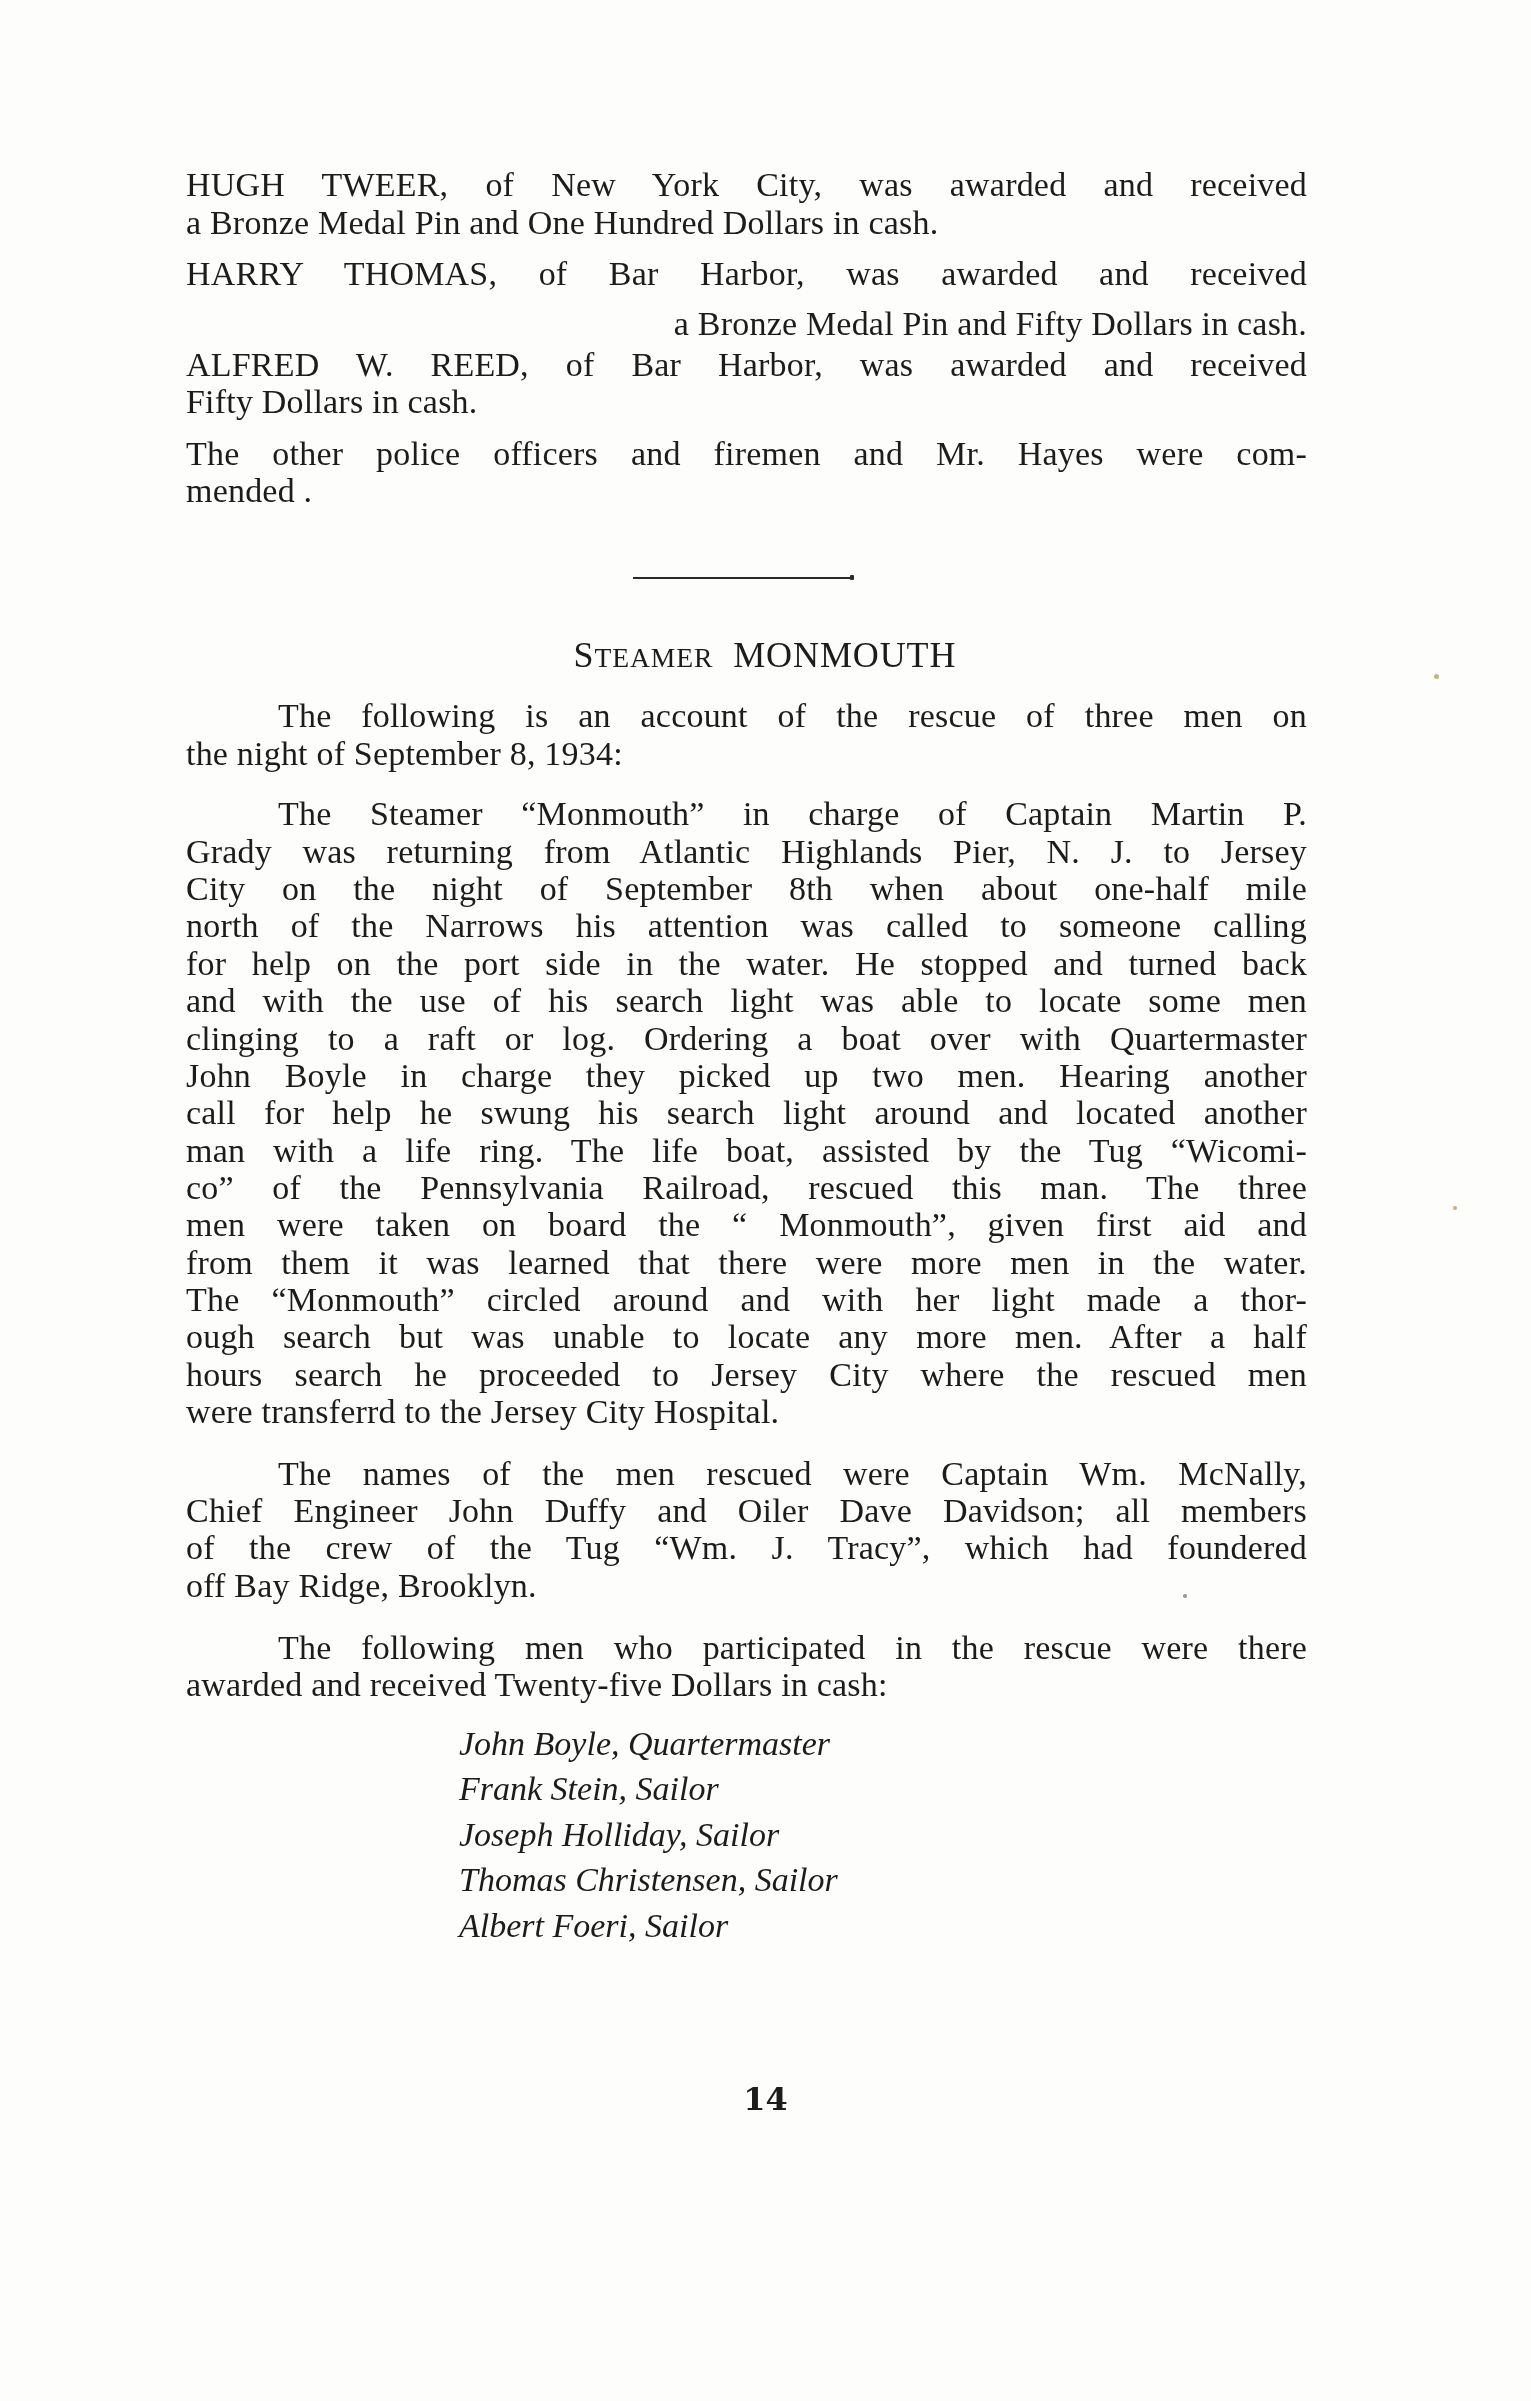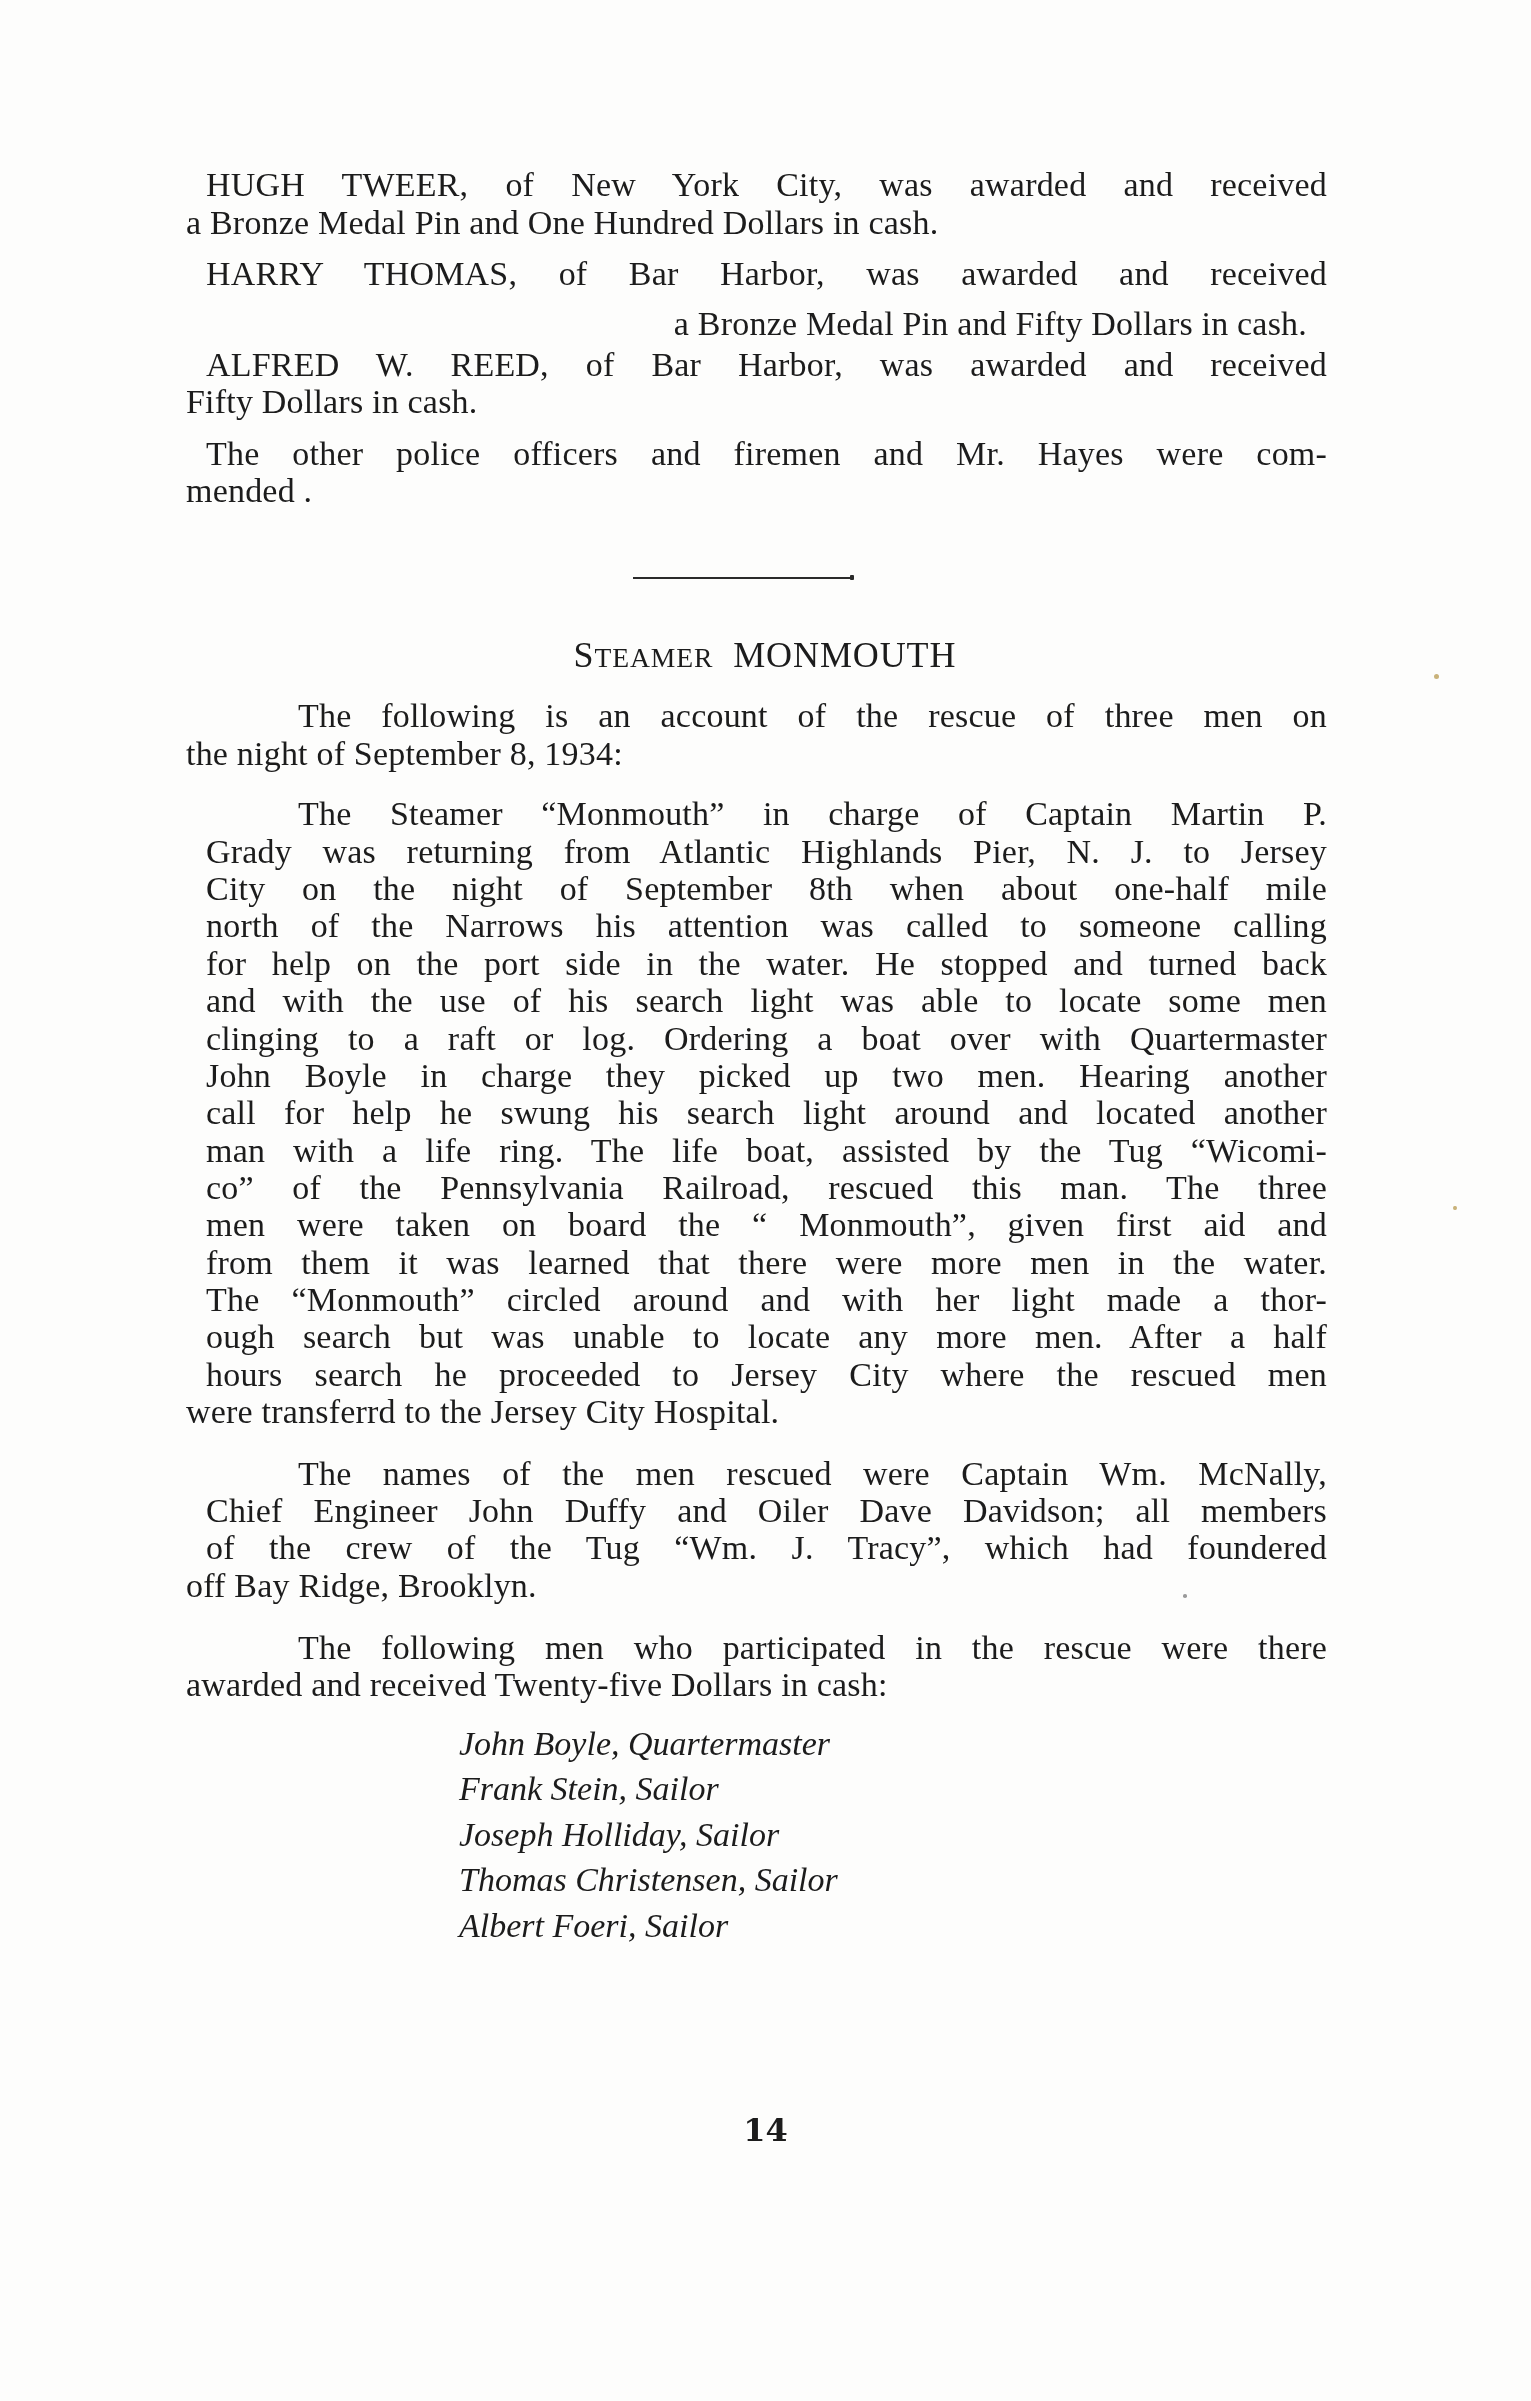--- a/index.html
+++ b/index.html
@@ -27,21 +27,20 @@
       left: 186px;
       width: 1121px;
       font-size: 34px;
       line-height: 36px;
       white-space: nowrap;
       letter-spacing: 0.2px;
     }
     .justify {
       text-align: justify;
       text-align-last: justify;
-      margin-left: 20px;
     }
     .indent {
       left: 278px;
       width: 1029px;
     }
     .list-line {
       position: absolute;
       left: 459px;
       font-size: 34px;
       line-height: 36px;
@@ -80,21 +79,20 @@
     .heading .sc-small { font-size: 27.6px; }
     .page-number {
       position: absolute;
       left: 0;
       width: 1531px;
       top: 2080px;
       text-align: center;
       font-size: 32px;
       font-weight: bold;
       font-family: "DejaVu Serif", serif;
-      margin-top: 31px;
     }
     .speck {
       position: absolute;
       border-radius: 50%;
       background: #c9b27a;
     }
   </style>
 </head>
 <body>
 

